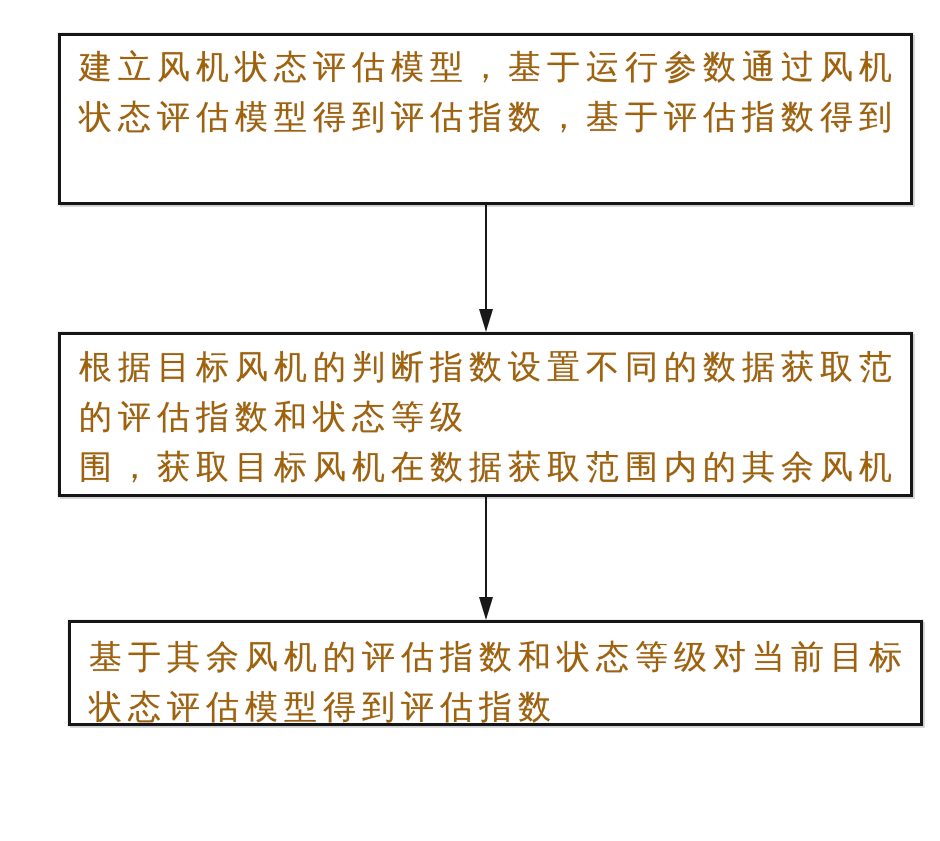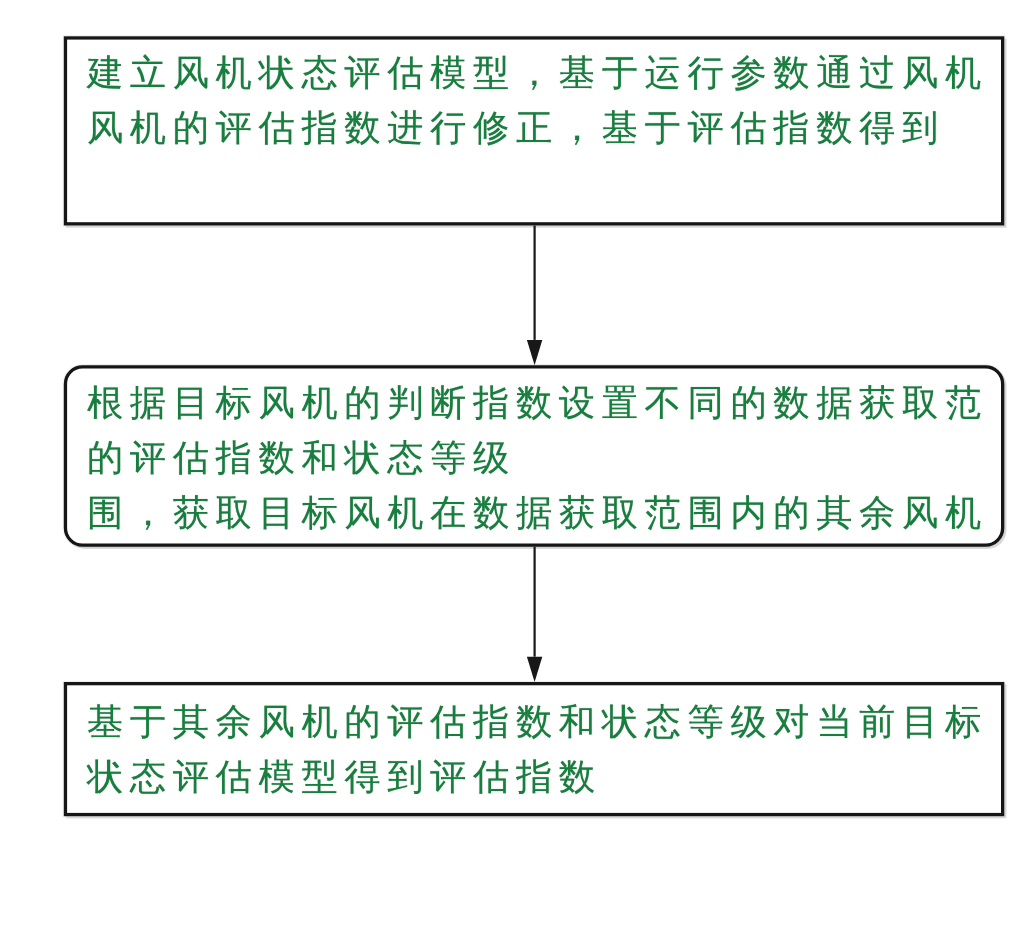--- a/index.html
+++ b/index.html
@@ -15,38 +15,38 @@
     overflow: hidden;
     font-family: "Liberation Serif", "DejaVu Serif", serif;
   }
   .flow-box {
     position: absolute;
     left: 58px;
     width: 855px;
     box-sizing: border-box;
     border: 3px solid #161616;
     background: #ffffff;
-    color: #15803d;
+    color: #a16207;
     padding: 12px 18px;
     
     box-shadow: 2px 2px 0 0 rgba(150,150,150,0.35),
                 0 0 0 1px rgba(190,190,190,0.25);
   }
   .flow-box .line {
     display: block;
     white-space: nowrap;
     font-size: 33px;
     line-height: 50px;
     letter-spacing: 6px;
     font-weight: 500;
     text-shadow: 0 0 1px rgba(20,20,20,0.4);
   }
   #box-step-1 { top: 33px;  height: 172px; padding-top: 6px; }
-  #box-step-2 { top: 332px; height: 165px; padding-top: 7px; border-radius: 17px; }
-  #box-step-3 { top: 620px; height: 122px; padding-top: 9px; }
+  #box-step-2 { top: 332px; height: 165px; padding-top: 7px; }
+  #box-step-3 { top: 620px; height: 106px; padding-top: 9px; margin-left: 10px; }
 
   .connector {
     position: absolute;
     left: 478px;
     width: 16px;
     display: flex;
     flex-direction: column;
     align-items: center;
   }
   #connector-1 { top: 205px; height: 127px; }
@@ -65,21 +65,21 @@
     border-top: 23px solid #181818;
   }
 </style>
 </head>
 <body>
 
 <div class="stage">
 
   <div class="flow-box" id="box-step-1">
     <span class="line">建立风机状态评估模型，基于运行参数通过风机</span>
-    <span class="line">风机的评估指数进行修正，基于评估指数得到</span>
+    <span class="line">状态评估模型得到评估指数，基于评估指数得到</span>
   </div>
 
   <div class="connector" id="connector-1">
     <div class="shaft"></div>
     <div class="head"></div>
   </div>
 
   <div class="flow-box" id="box-step-2">
     <span class="line">根据目标风机的判断指数设置不同的数据获取范</span>
     <span class="line">的评估指数和状态等级</span>

